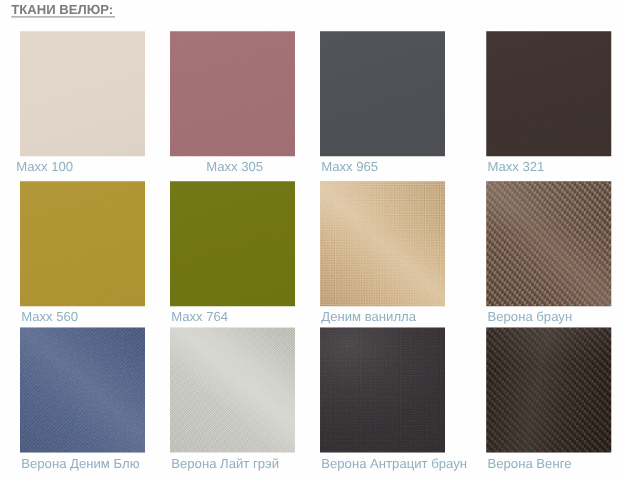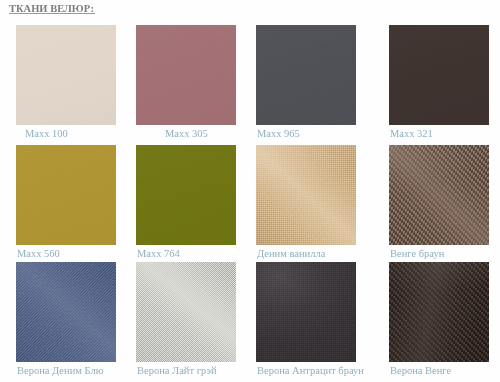--- a/index.html
+++ b/index.html
@@ -2,21 +2,21 @@
 <html><head>
 <meta charset="utf-8">
 <title>ТКАНИ ВЕЛЮР</title>
 <style>
   html,body{margin:0;padding:0;}
   body{
     width:500px;height:382px;overflow:hidden;
     background:#fefefe;
     font-family:"Liberation Sans",sans-serif;
   }
-  .page{position:relative;width:464px;height:382px;background:#fefefe;font-family:Liberation Serif, serif;}
+  .page{position:relative;width:464px;height:382px;background:#fefefe;}
 
   
   .page-title{
     position:absolute;left:9px;top:3px;
     font-size:10.5px;font-weight:bold;color:#7d7d7d;
     line-height:11px;white-space:nowrap;display:inline-block;
   }
   .page-title::after{
     content:"";position:absolute;left:0;right:-1px;top:10px;
     height:1px;background:#9b9b9b;
@@ -222,21 +222,21 @@
   <div class="page-title">ТКАНИ ВЕЛЮР:</div>
   <div id="grid">
       <div class="swatch tex-plain" style="left: 16px; top: 25px; width: 100px; height: 100px; background: rgb(225, 214, 201);">
         <div class="grain">
           <svg xmlns="http://www.w3.org/2000/svg" width="100" height="100">
             <rect width="100" height="100" filter="url(#fabricNoise)"></rect>
           </svg>
         </div>
         <div class="sheen"></div>
       </div>
-      <div class="label" style="left: 25px; top: 128px;">Maxx 100</div>
+      <div class="label" style="left: 13px; top: 128px;">Maxx 100</div>
       <div class="swatch tex-plain" style="left: 136px; top: 25px; width: 100px; height: 100px; background: rgb(162, 112, 116);">
         <div class="grain">
           <svg xmlns="http://www.w3.org/2000/svg" width="100" height="100">
             <rect width="100" height="100" filter="url(#fabricNoise)"></rect>
           </svg>
         </div>
         <div class="sheen"></div>
       </div>
       <div class="label" style="left: 137px; top: 128px; padding-left: 28px;">Maxx 305</div>
       <div class="swatch tex-plain" style="left: 256px; top: 25px; width: 100px; height: 100px; background: rgb(78, 80, 85);">
@@ -295,21 +295,21 @@
             <rect width="100" height="100" fill="url(#pat-twill-brown)"></rect>
           </svg>
         </div>
         <div class="grain">
           <svg xmlns="http://www.w3.org/2000/svg" width="100" height="100">
             <rect width="100" height="100" filter="url(#fabricNoise)"></rect>
           </svg>
         </div>
         <div class="sheen"></div>
       </div>
-      <div class="label" style="left: 390px; top: 248px;">Венге браун</div>
+      <div class="label" style="left: 390px; top: 248px;">Верона браун</div>
       <div class="swatch tex-denim" style="left: 16px; top: 262px; width: 100px; height: 100px; background: rgb(73, 89, 127);">
         <div class="weave">
           <svg xmlns="http://www.w3.org/2000/svg" width="100" height="100">
             <rect width="100" height="100" fill="url(#pat-denim)"></rect>
           </svg>
         </div>
         <div class="grain">
           <svg xmlns="http://www.w3.org/2000/svg" width="100" height="100">
             <rect width="100" height="100" filter="url(#fabricNoise)"></rect>
           </svg>

